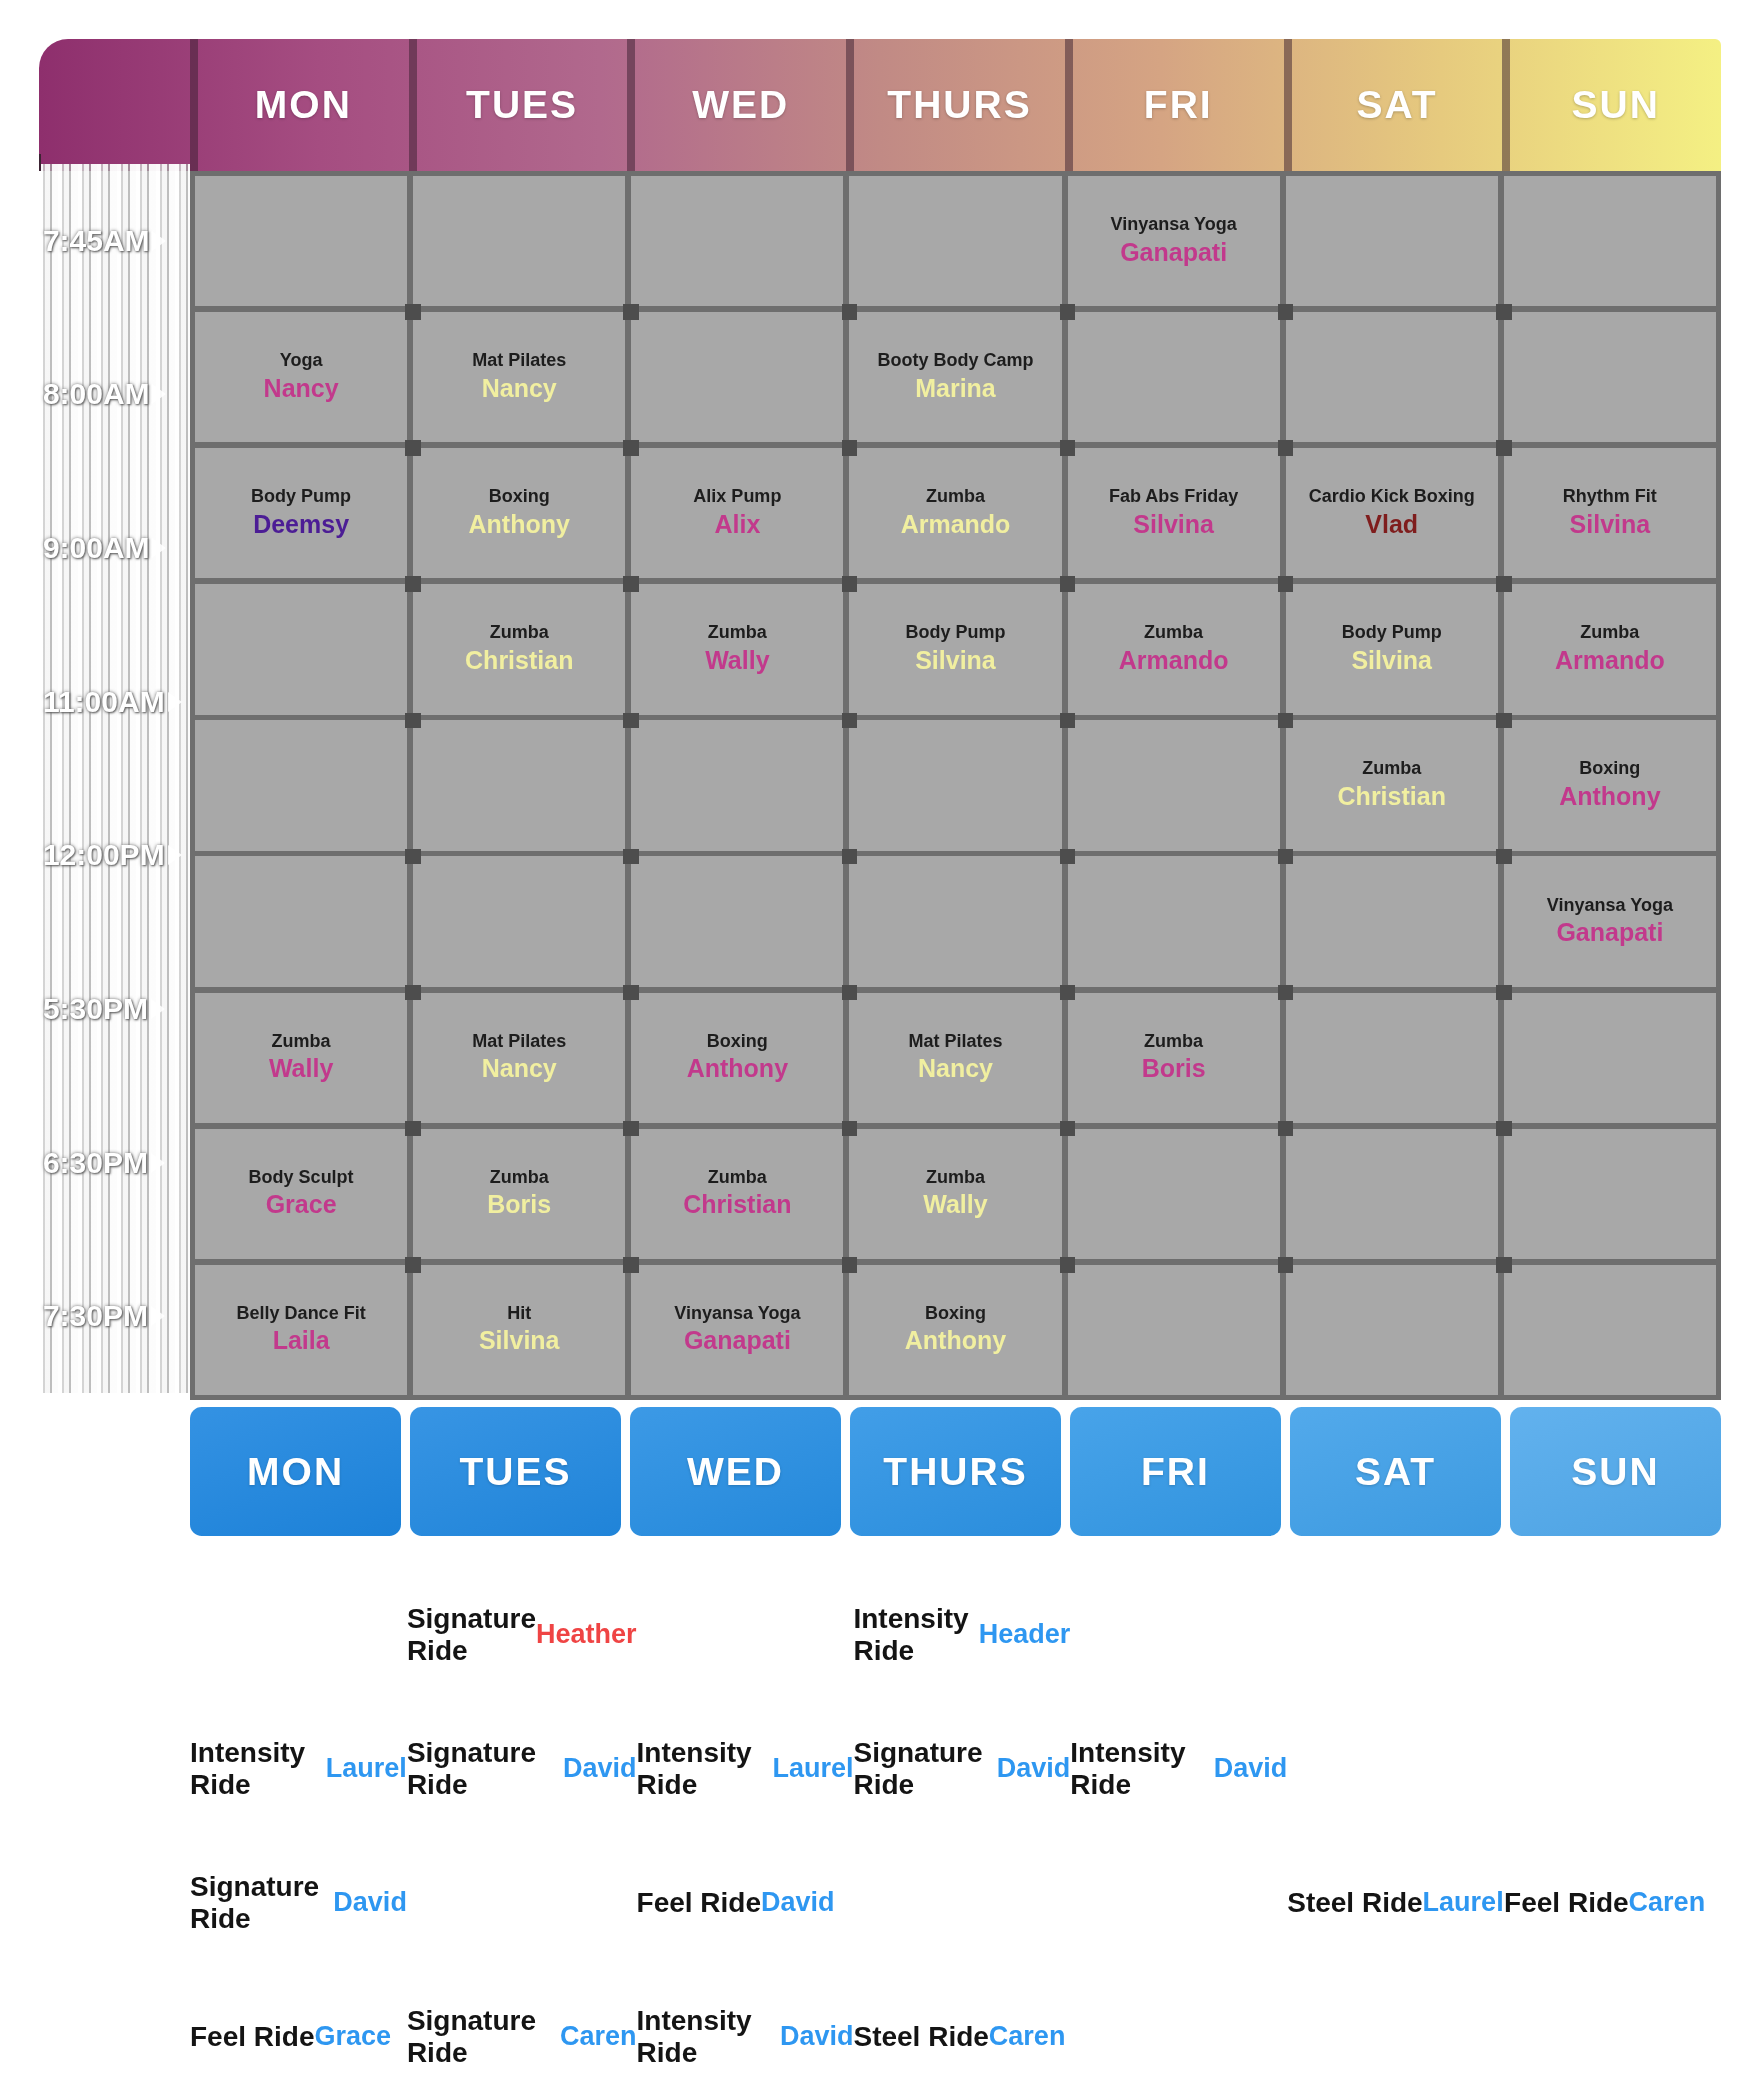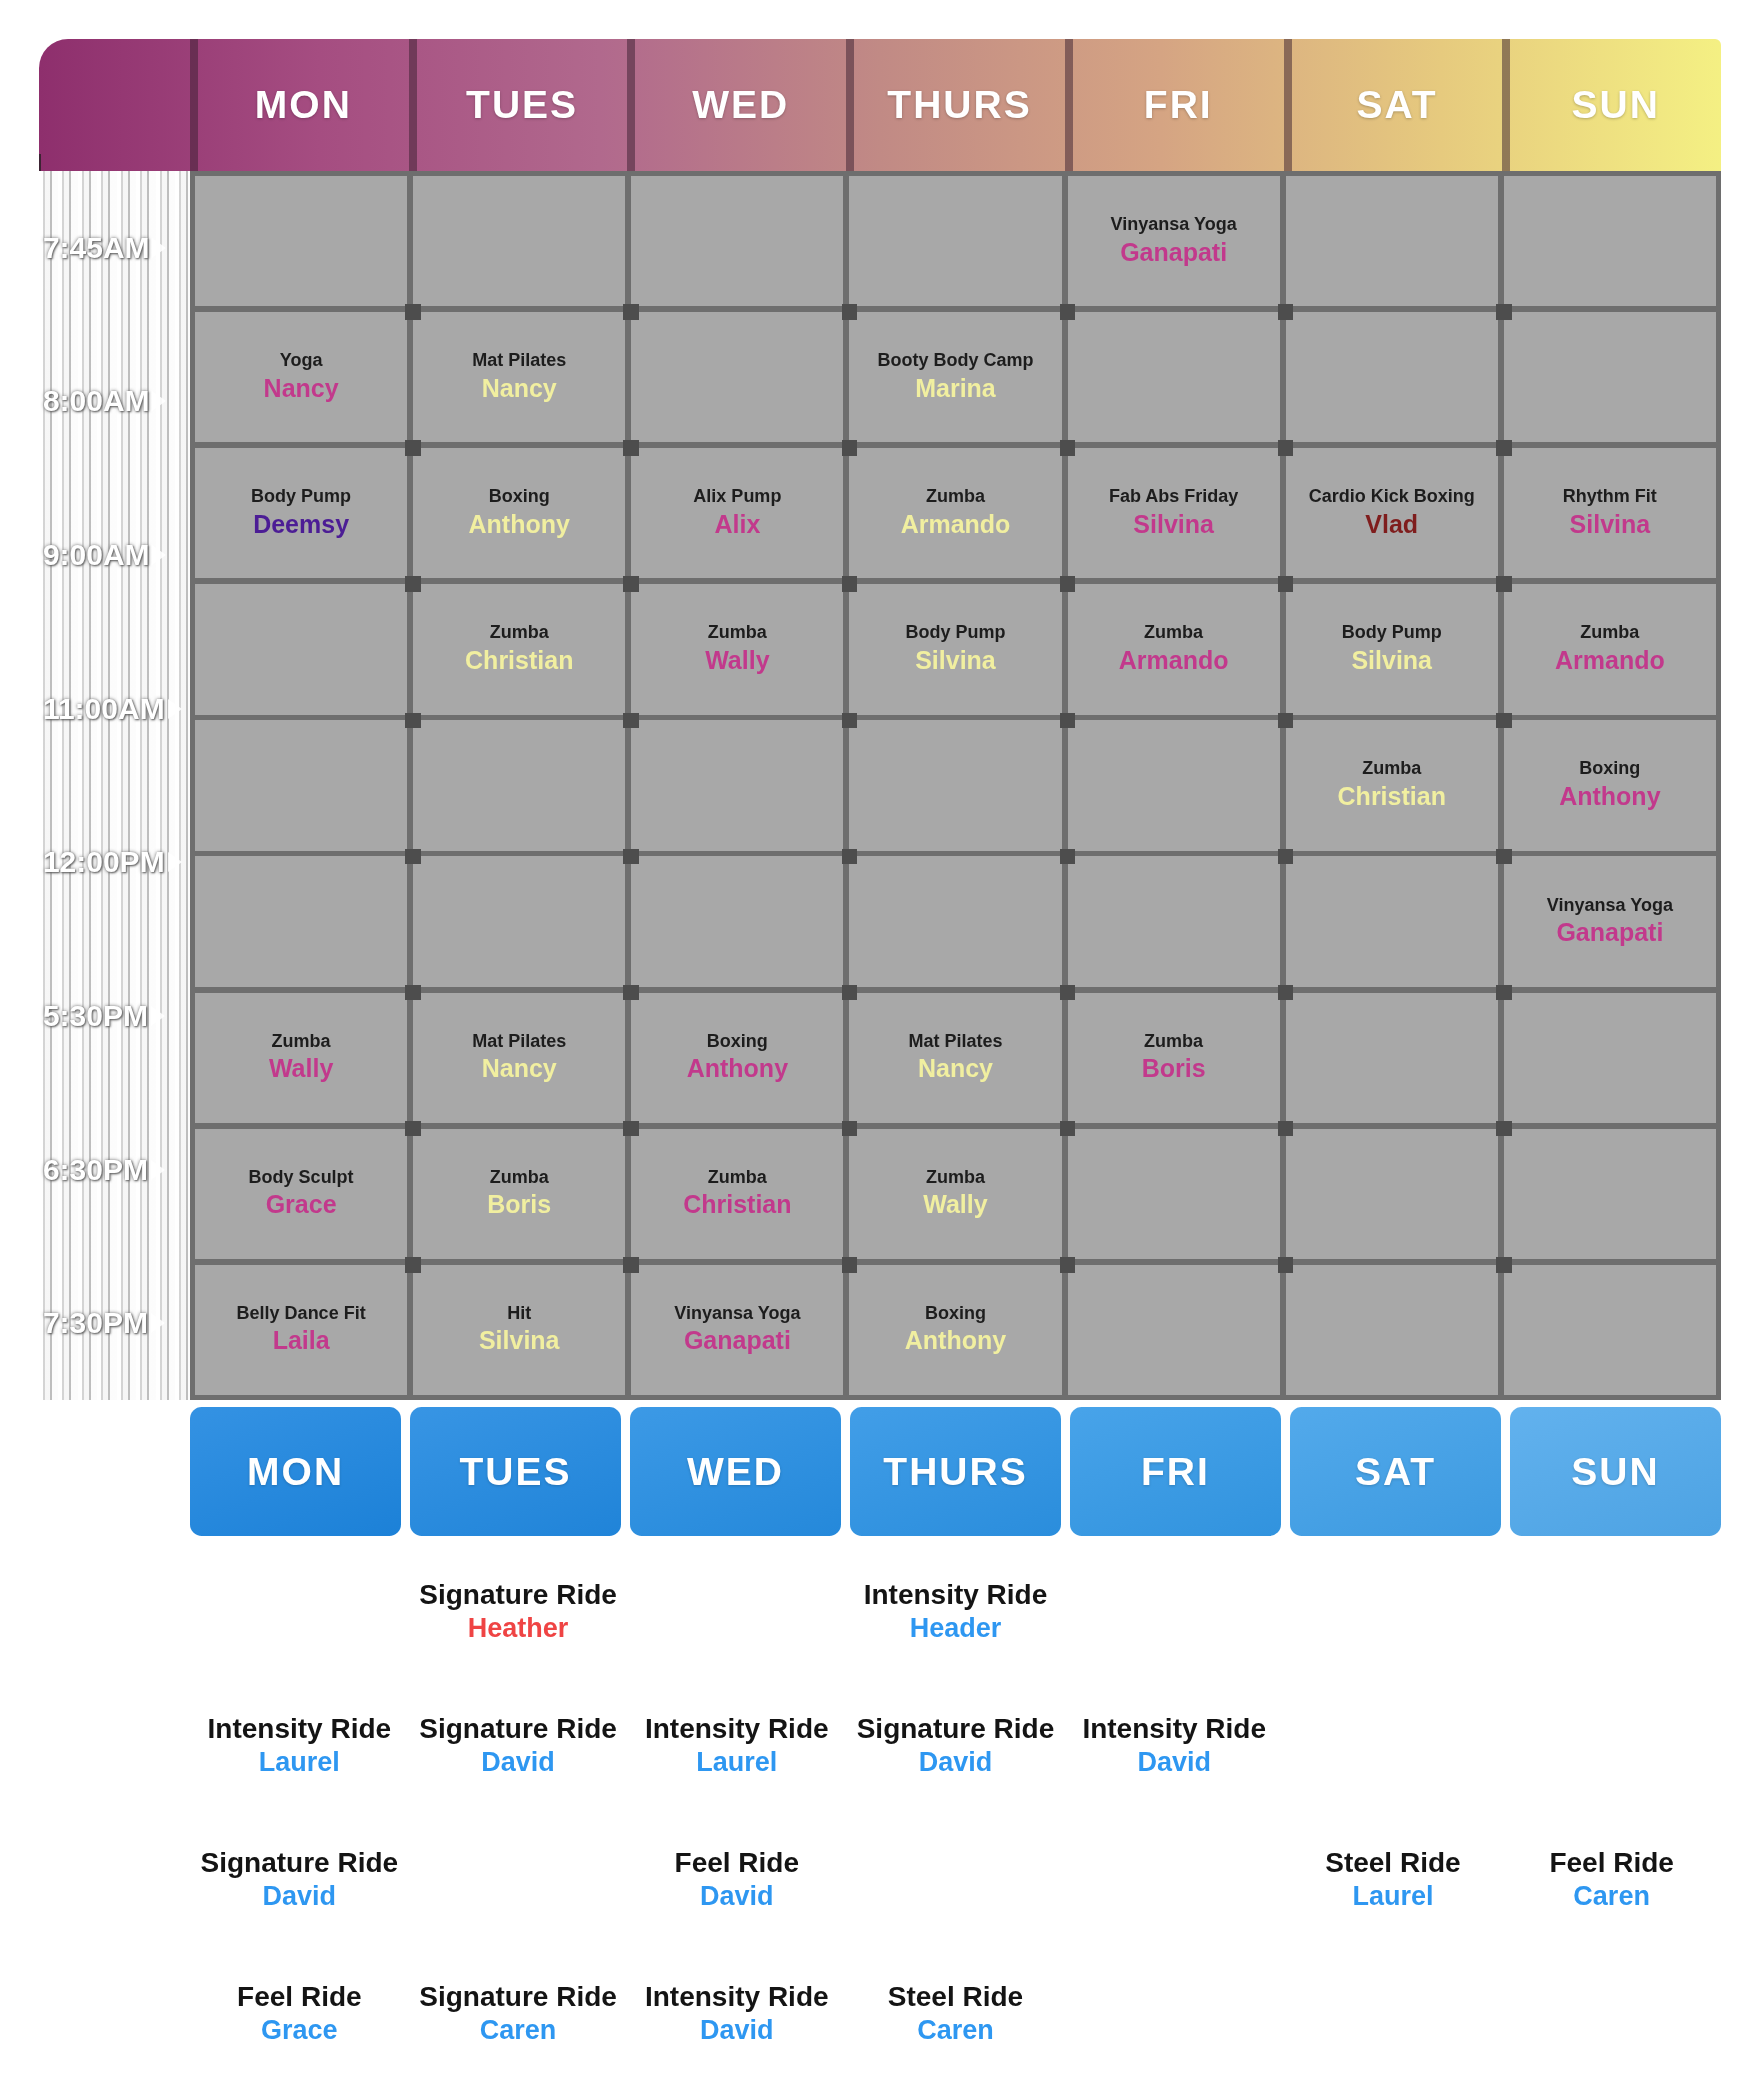--- a/index.html
+++ b/index.html
@@ -16,21 +16,21 @@
   .corner{width:151px;flex:none;}
   .day-head{
     flex:1;display:flex;align-items:center;justify-content:center;
     border-left:8.8px solid rgba(56,30,46,0.50);
     color:#ffffff;font-size:39px;font-weight:bold;letter-spacing:2px;
     text-shadow:0 1px 2.9px rgba(0,0,0,0.25);
   }
 
   
   .time-gutter{
-    position:absolute;left:39px;top:171px;width:151px;height:1229px;
+    position:absolute;left:39px;top:164px;width:151px;height:1229px;
     display:flex;flex-direction:column;
     background:
       repeating-linear-gradient(90deg,
         rgba(255,255,255,0.97) 0 3.9px,
         rgba(204,204,204,0.85) 3.9px 5.9px,
         rgba(246,246,246,0.97) 5.9px 10.7px,
         rgba(168,168,168,0.75) 10.7px 12.7px,
         rgba(252,252,252,0.97) 12.7px 19.5px);
   }
   .time-cell{
@@ -78,22 +78,22 @@
     background-image:linear-gradient(160deg,rgba(255,255,255,0.10),rgba(0,0,0,0.04));
     text-shadow:0 1px 2.9px rgba(0,0,0,0.18);cursor:pointer;
   }
 
   
   .rides-grid{
     position:absolute;left:190px;top:1556px;width:1531px;
     display:grid;grid-template-columns:repeat(7,1fr);grid-auto-rows:134px;
   }
   .ride-cell{
-    display:flex;flex-direction:column;align-items:center;justify-content:flex-start;
-    padding-top:23.4px;text-align:right;
+    display:flex;flex-direction:row;align-items:center;justify-content:flex-start;
+    padding-top:23.4px;text-align:left;
   }
   .ride-name{font-size:28px;font-weight:bold;color:#141414;line-height:1.15;}
   .ride-ins{font-size:27px;font-weight:bold;line-height:1.25;}
 </style>
 </head>
 <body>
 
 <div class="page">
   <div class="header-bar" style="background: linear-gradient(90deg, rgb(142, 47, 109), rgb(165, 77, 129), rgb(177, 105, 141), rgb(193, 138, 133), rgb(213, 164, 131), rgb(230, 202, 126), rgb(244, 240, 131));">
       <div class="corner"></div>

